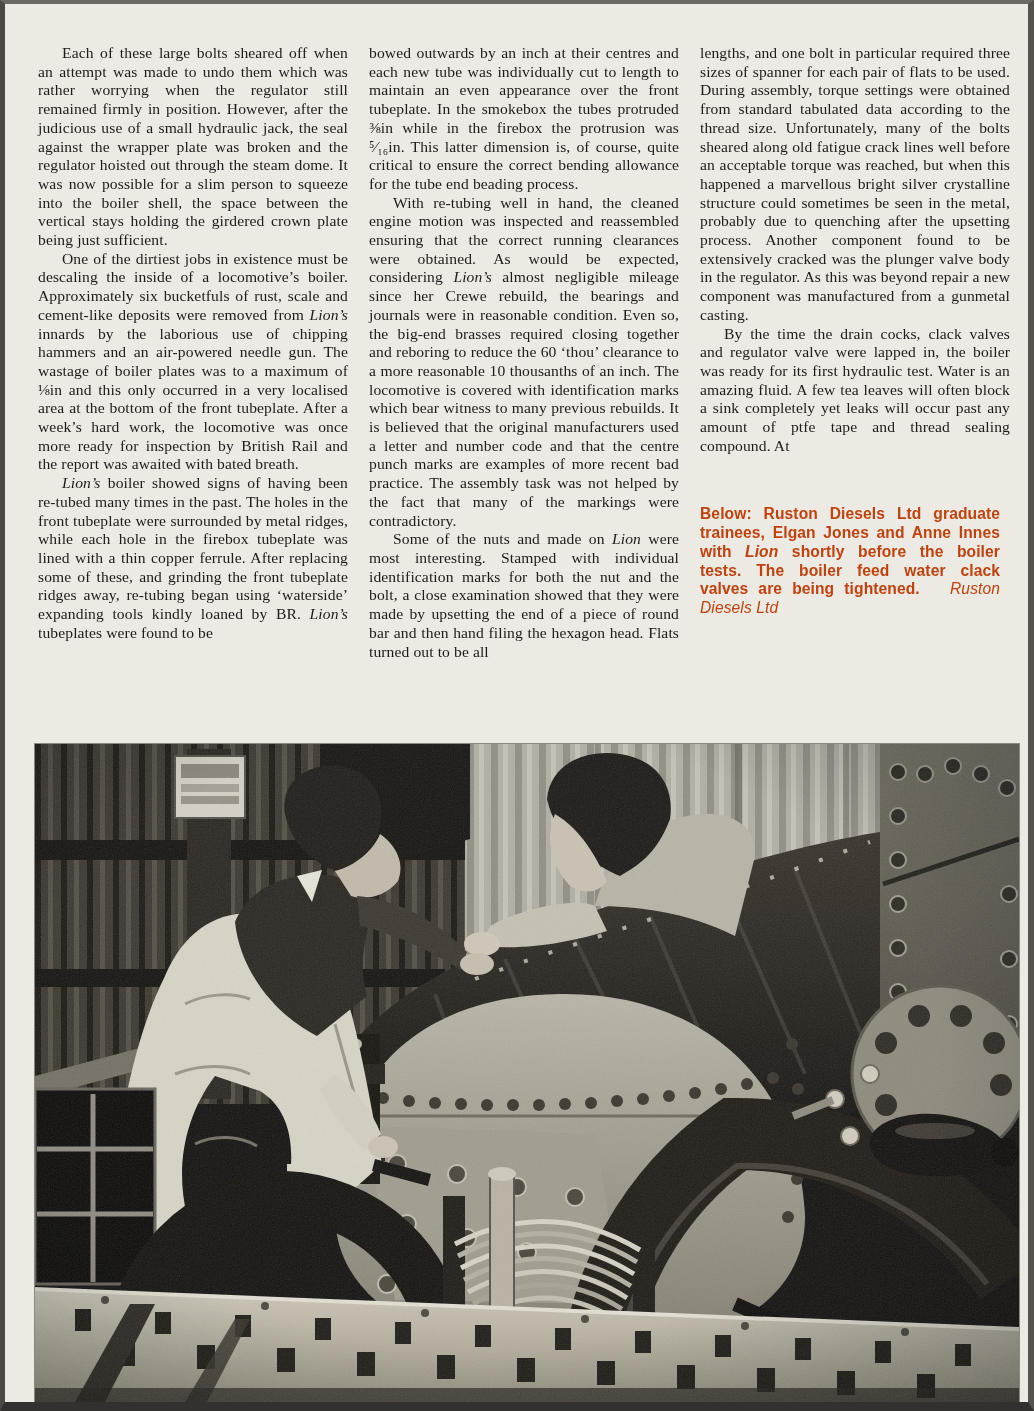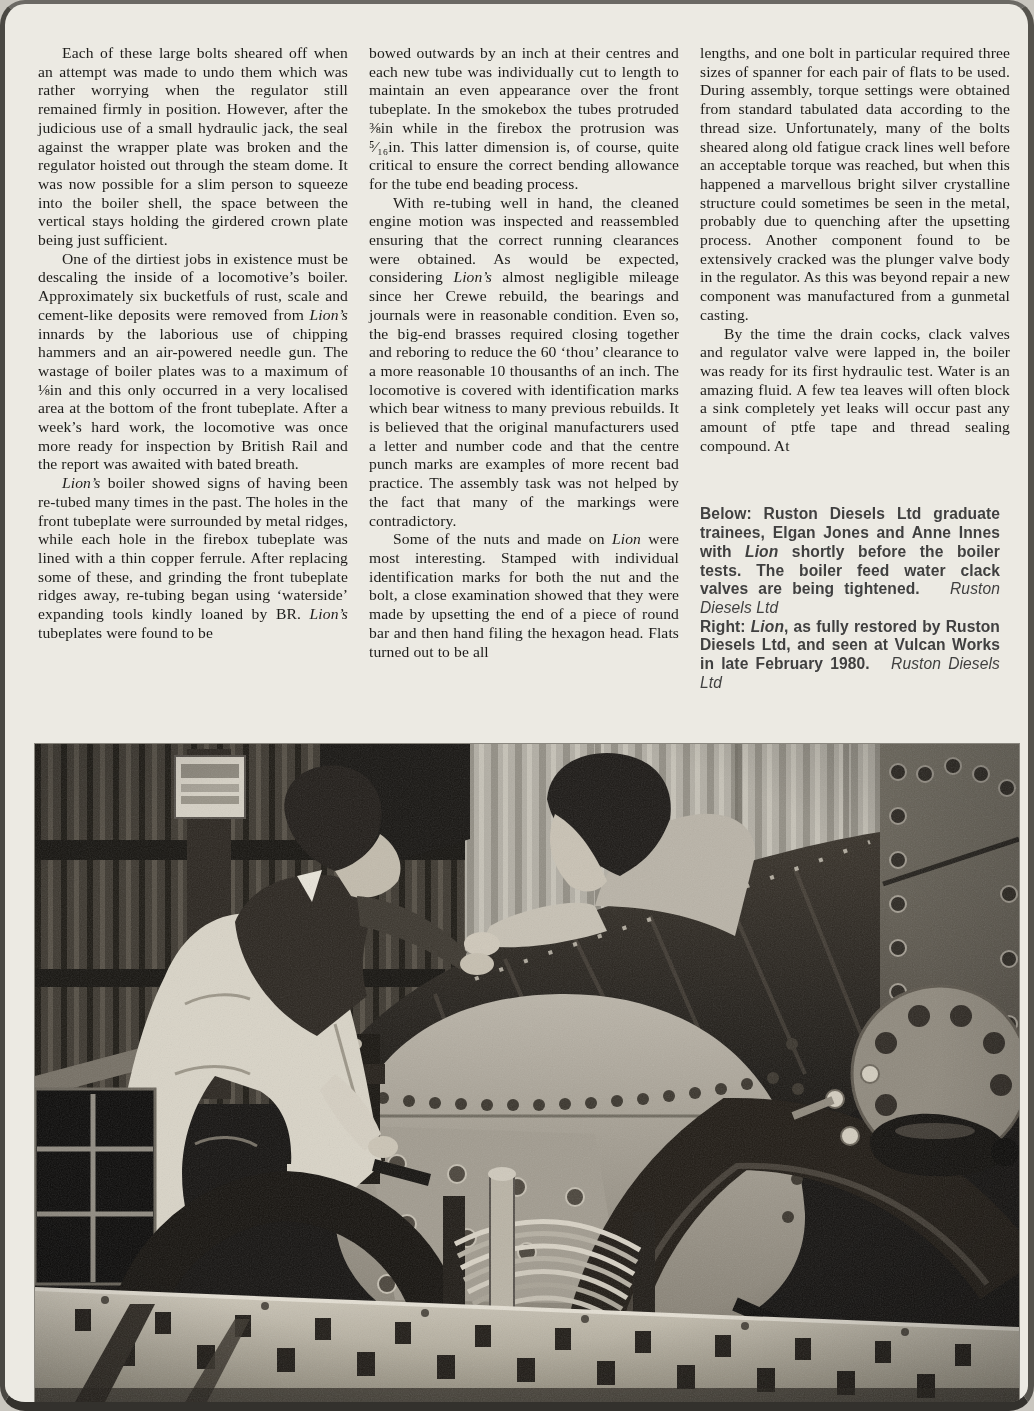--- a/index.html
+++ b/index.html
@@ -2,34 +2,34 @@
 <html><head>
 <meta charset="utf-8">
 <style>
   html,body{margin:0;padding:0;background:#c9c6bf;}
   .page{
     position:relative;width:1034px;height:1411px;box-sizing:border-box;
     background:#eceae3;
     border-top:4px solid #6b6964;border-left:5px solid #4a4843;
     border-right:6px solid #55534d;border-bottom:9px solid #33312d;
     overflow:hidden;
-    font-family:"Liberation Serif","DejaVu Serif",serif;color:#1c1b19;border-radius:25px;
+    font-family:"Liberation Serif","DejaVu Serif",serif;color:#1c1b19;
   }
   .columns{
     position:absolute;left:33px;top:40px;width:972px;
     display:flex;gap:21px;
   }
   .col{width:310px;}
   .col p{
     margin:0;font-size:15.6px;line-height:18.7px;text-align:justify;
     letter-spacing:0.1px;
   }
   .col p.ind{text-indent:24px;}
   .captions{margin-top:50px;width:300px;font-family:"Liberation Sans","DejaVu Sans",sans-serif;}
-  .caption{font-size:14.8px;line-height:19px;text-align:left;color:#404040;margin:0 0 20px 0;}
+  .caption{font-size:14.8px;line-height:19px;text-align:left;color:#c2410c;margin:0 0 20px 0;}
   .photo{
     position:absolute;left:30px;top:740px;width:984px;height:658px;
     outline:1px solid #8a877f;background:#141210;
   }
   .photo svg{display:block;width:100%;height:100%;}
 </style>
 </head>
 <body>
 
 <div class="page">
@@ -47,21 +47,20 @@
       <p class="ind"><span>With re-tubing well in hand, the cleaned engine motion was inspected and reassembled ensuring that the correct running clearances were obtained. As would be expected, considering </span><span style="font-style: italic;">Lion’s</span><span> almost negligible mileage since her Crewe rebuild, the bearings and journals were in reasonable condition. Even so, the big-end brasses required closing together and reboring to reduce the 60 ‘thou’ clearance to a more reasonable 10 thousanths of an inch. The locomotive is covered with identification marks which bear witness to many previous rebuilds. It is believed that the original manufacturers used a letter and number code and that the centre punch marks are examples of more recent bad practice. The assembly task was not helped by the fact that many of the markings were contradictory.</span></p>
       <p class="ind"><span>Some of the nuts and made on </span><span style="font-style: italic;">Lion</span><span> were most interesting. Stamped with individual identification marks for both the nut and the bolt, a close examination showed that they were made by upsetting the end of a piece of round bar and then hand filing the hexagon head. Flats turned out to be all</span></p>
     </div>
 
     <div class="col">
       <p><span>lengths, and one bolt in particular required three sizes of spanner for each pair of flats to be used. During assembly, torque settings were obtained from standard tabulated data according to the thread size. Unfortunately, many of the bolts sheared along old fatigue crack lines well before an acceptable torque was reached, but when this happened a marvellous bright silver crystalline structure could sometimes be seen in the metal, probably due to quenching after the upsetting process. Another component found to be extensively cracked was the plunger valve body in the regulator. As this was beyond repair a new component was manufactured from a gunmetal casting.</span></p>
       <p class="ind"><span>By the time the drain cocks, clack valves and regulator valve were lapped in, the boiler was ready for its first hydraulic test. Water is an amazing fluid. A few tea leaves will often block a sink completely yet leaks will occur past any amount of ptfe tape and thread sealing compound. At</span></p>
 
       <div class="captions">
         <p class="caption"><span style="font-weight: bold;">Below: Ruston Diesels Ltd graduate trainees, Elgan Jones and Anne Innes with </span><span style="font-style: italic; font-weight: bold;">Lion</span><span style="font-weight: bold;"> shortly before the boiler tests. The boiler feed water clack valves are being tightened.</span><span style="font-style: italic;">&nbsp;&nbsp;&nbsp;Ruston Diesels Ltd</span></p>
-        <p class="caption"><span style="font-weight: bold;">Right: </span><span style="font-style: italic; font-weight: bold;">Lion</span><span style="font-weight: bold;">, as fully restored by Ruston Diesels Ltd, and seen at Vulcan Works in late February 1980.</span><span style="font-style: italic;">&nbsp;&nbsp;&nbsp;Ruston Diesels Ltd</span></p>
       </div>
     </div>
 
   </div>
 
   <div class="photo">
     <svg viewBox="0 0 984 658" preserveAspectRatio="none">
       <defs>
         <pattern id="pDark" width="26" height="12" patternUnits="userSpaceOnUse">
           <rect width="26" height="12" fill="#3c372f"></rect>

